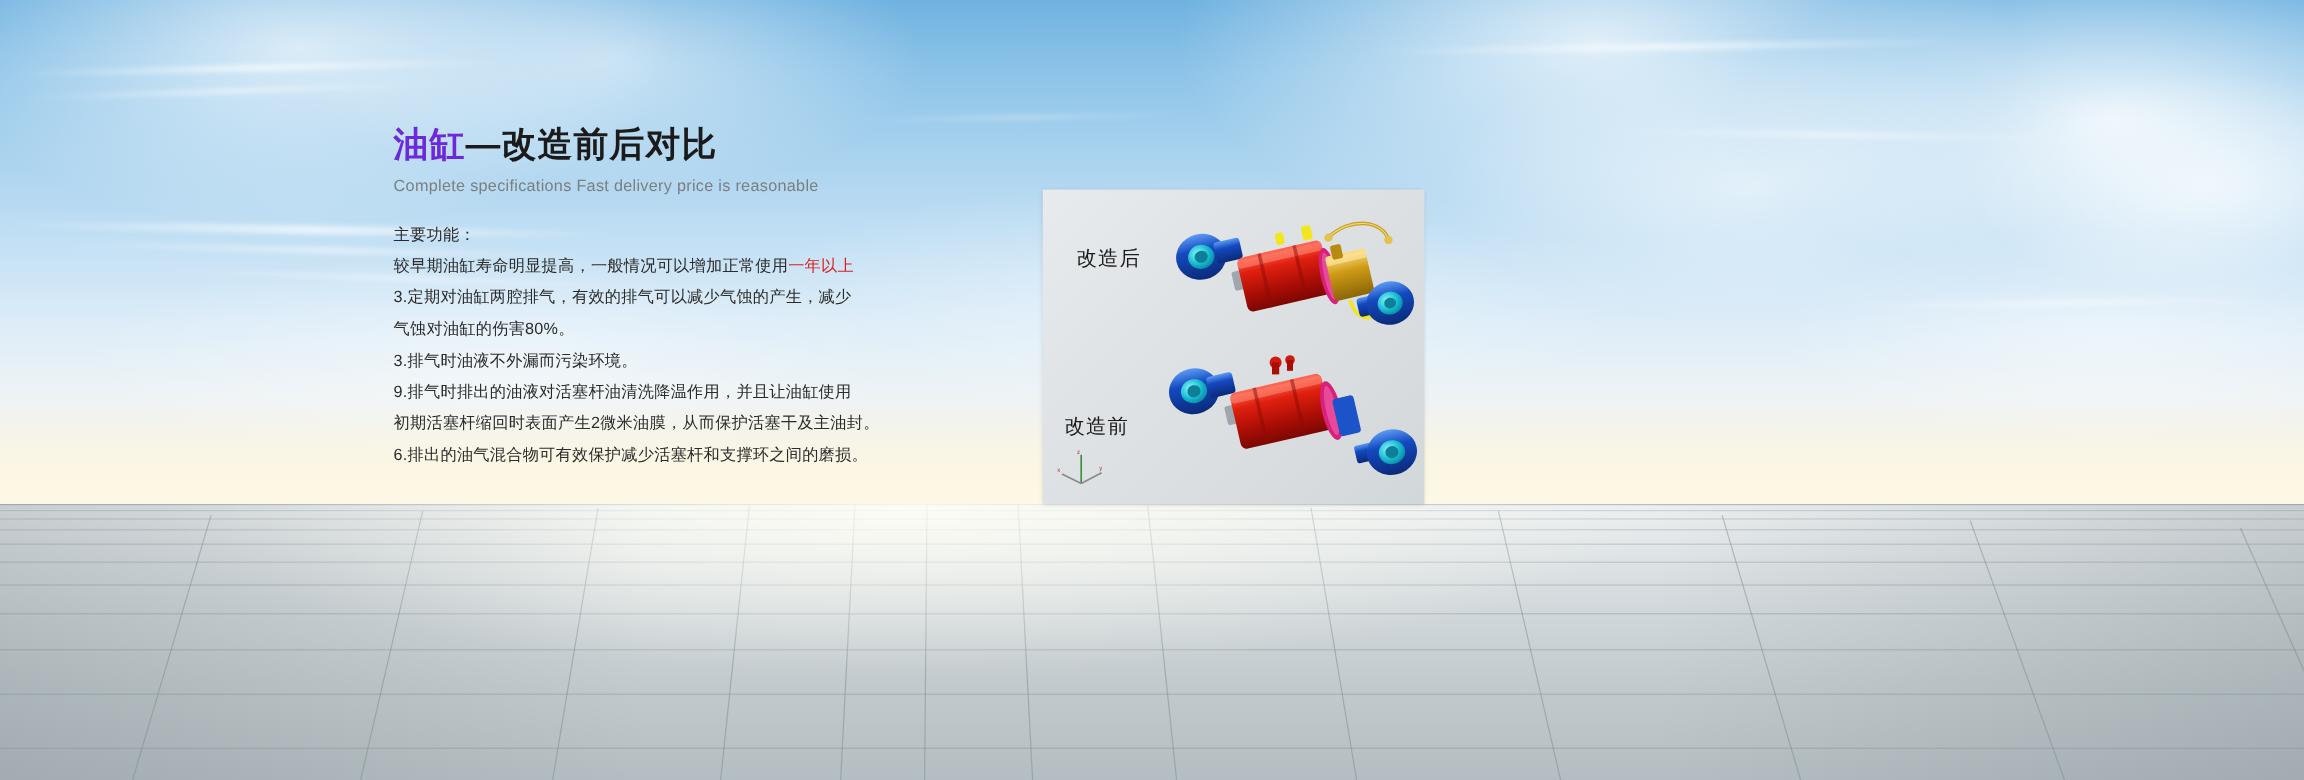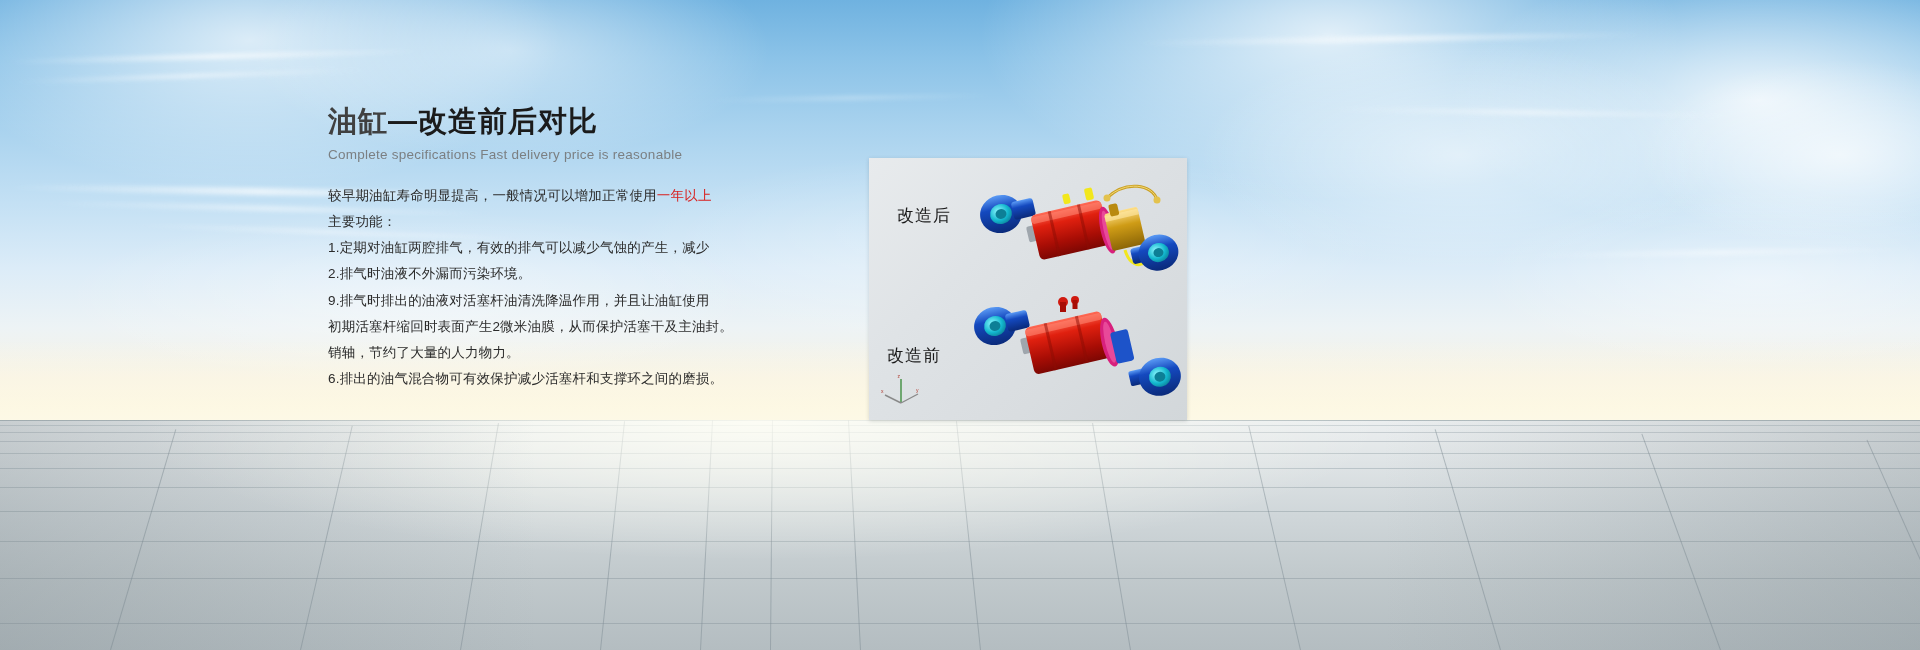--- a/index.html
+++ b/index.html
@@ -130,21 +130,21 @@
     width: 530px;
   }
   .headline {
     font-size: 29px;
     font-weight: bold;
     color: #1b1b1b;
     letter-spacing: 1px;
     line-height: 1.2;
     white-space: nowrap;
   }
-  .headline .hl-red { color: #404040; }
+  .headline .hl-red { color: #6d28d9; }
   .subhead {
     margin-top: 8px;
     font-size: 13.5px;
     color: #7b7f82;
     letter-spacing: .25px;
     white-space: nowrap;
   }
   .body-copy {
     margin-top: 21px;
     font-size: 13.5px;
@@ -247,27 +247,27 @@
 
   <div class="copy">
 
     <div class="headline">
       <span class="hl-red">油缸</span><span>—改造前后对比</span>
     </div>
 
     <div class="subhead">Complete specifications Fast delivery price is reasonable</div>
 
     <div class="body-copy">
+      <p>主要功能：</p>
       <p><span>较早期油缸寿命明显提高，一般情况可以增加正常使用</span><span class="em-red">一年以上</span></p>
-      <p>主要功能：</p>
-      <p>1.定期对油缸两腔排气，有效的排气可以减少气蚀的产生，减少</p>
-      <p>2.排气时油液不外漏而污染环境。</p>
+      <p>3.定期对油缸两腔排气，有效的排气可以减少气蚀的产生，减少</p>
+      <p>气蚀对油缸的伤害80%。</p>
+      <p>3.排气时油液不外漏而污染环境。</p>
       <p>9.排气时排出的油液对活塞杆油清洗降温作用，并且让油缸使用</p>
       <p>初期活塞杆缩回时表面产生2微米油膜，从而保护活塞干及主油封。</p>
-      <p>销轴，节约了大量的人力物力。</p>
       <p>6.排出的油气混合物可有效保护减少活塞杆和支撑环之间的磨损。</p>
     </div>
   </div>
 
   <div class="panel">
 
     <div class="panel-label label-after">改造后</div>
     <div class="panel-label label-before">改造前</div>
 
     <svg class="axis-gizmo" viewBox="0 0 40 36">

